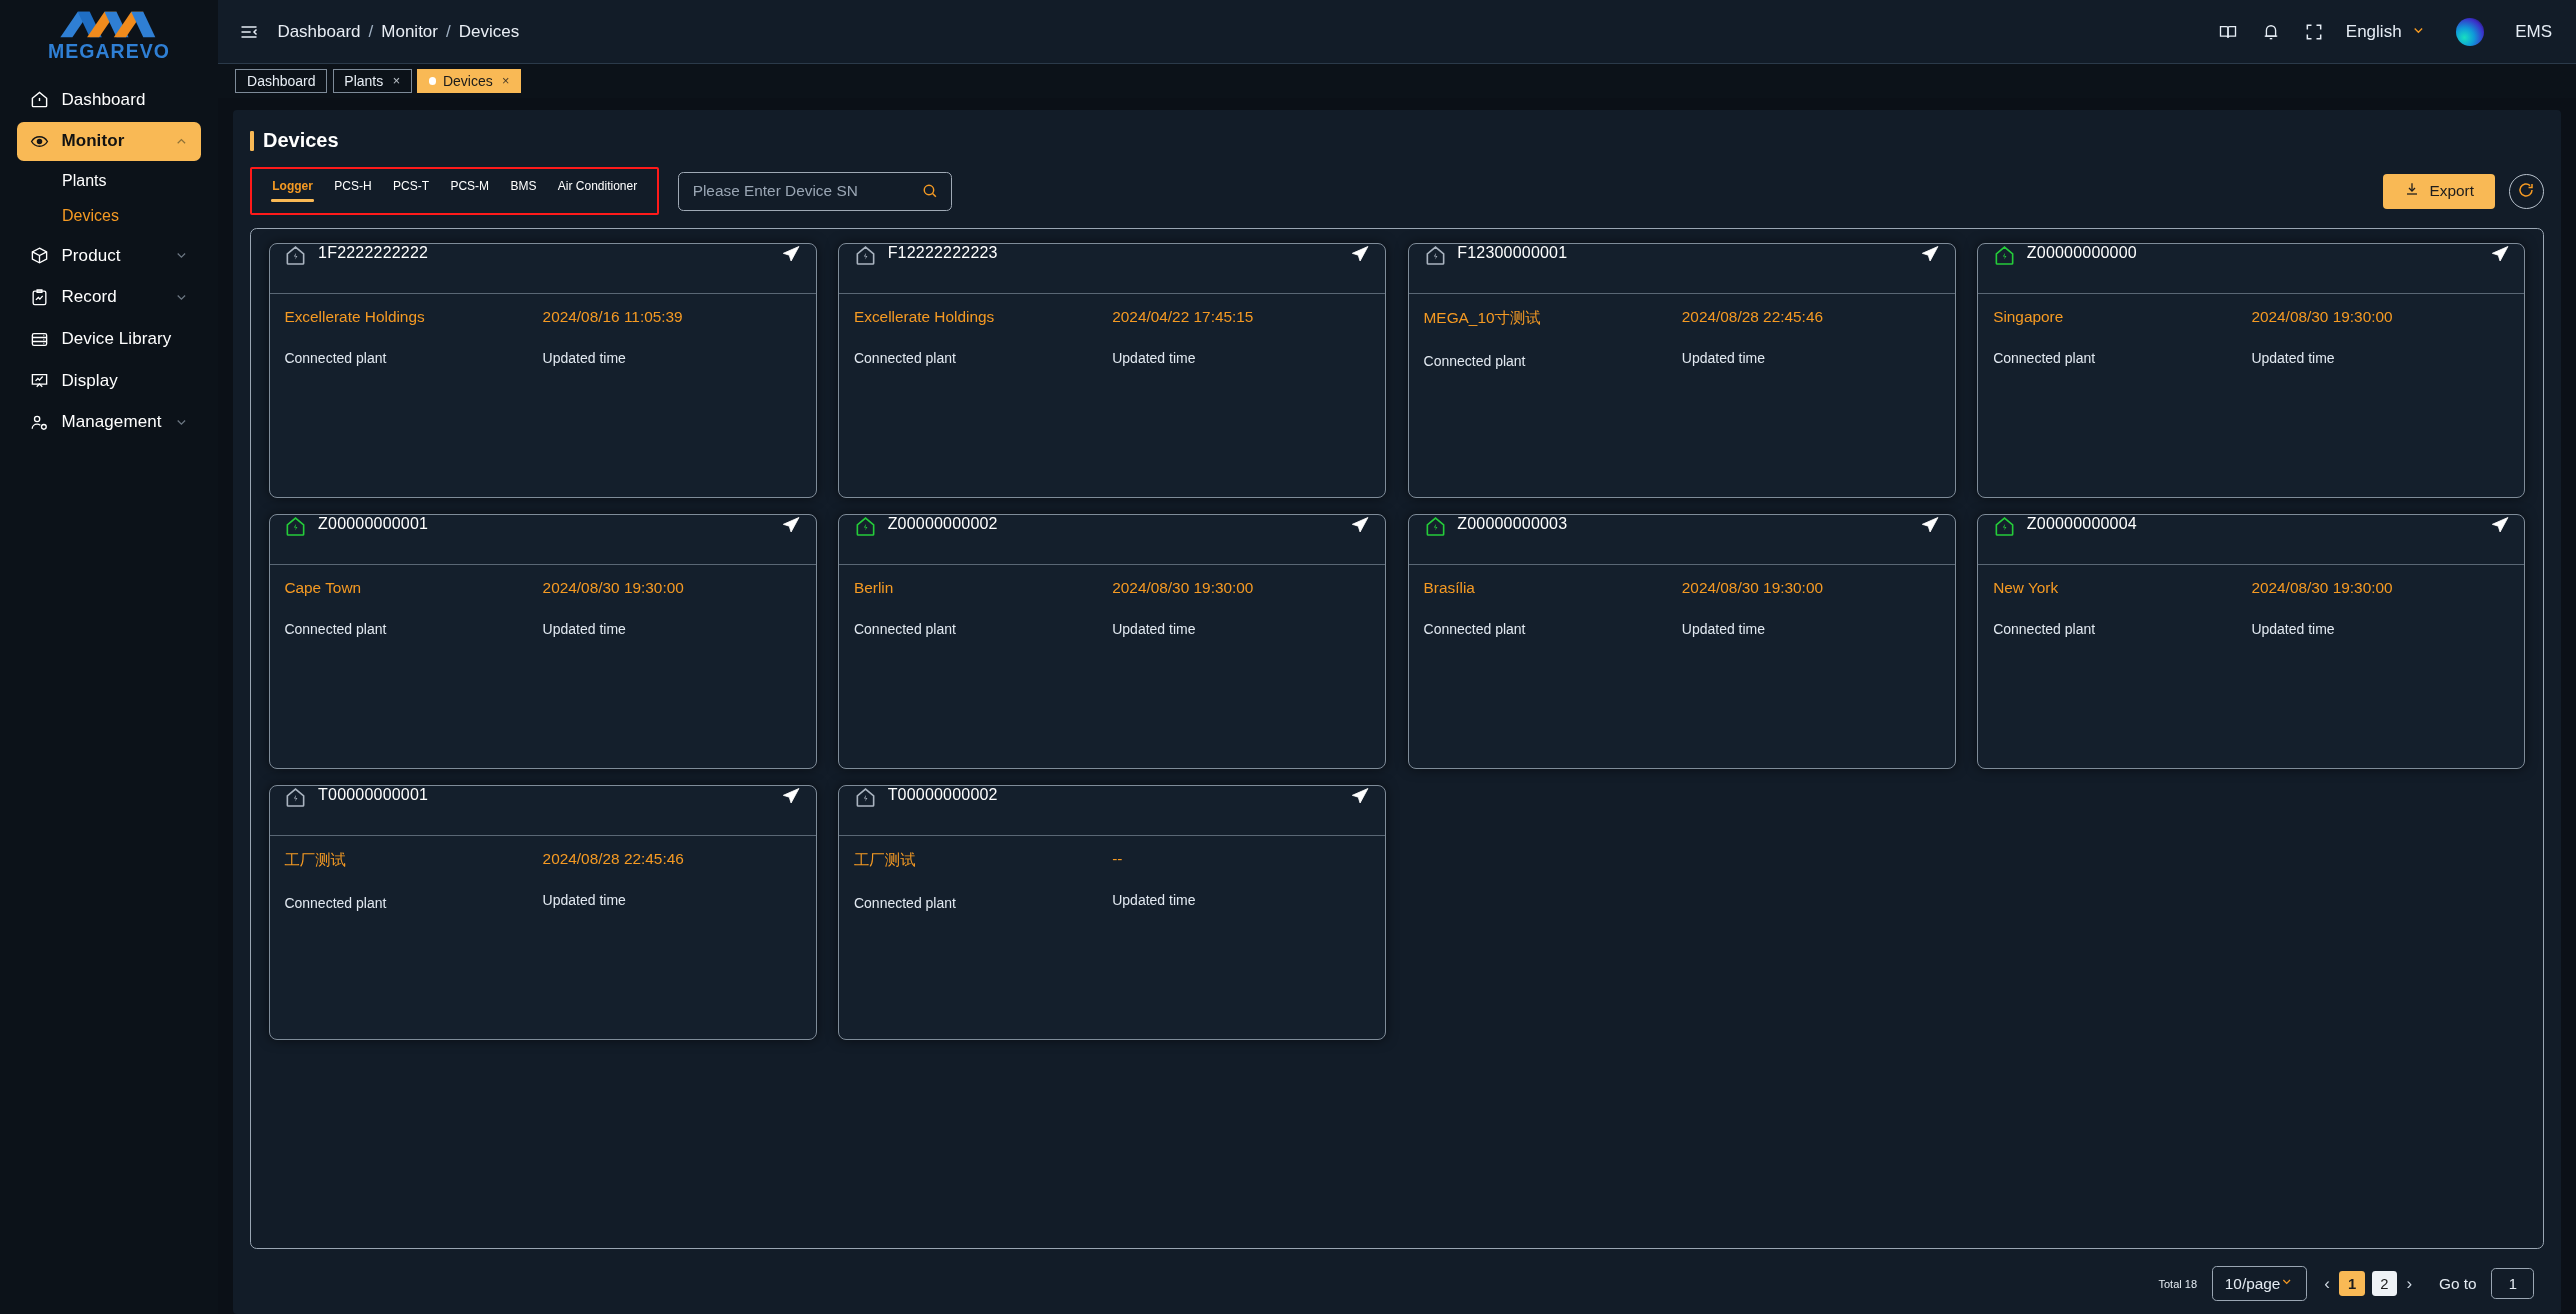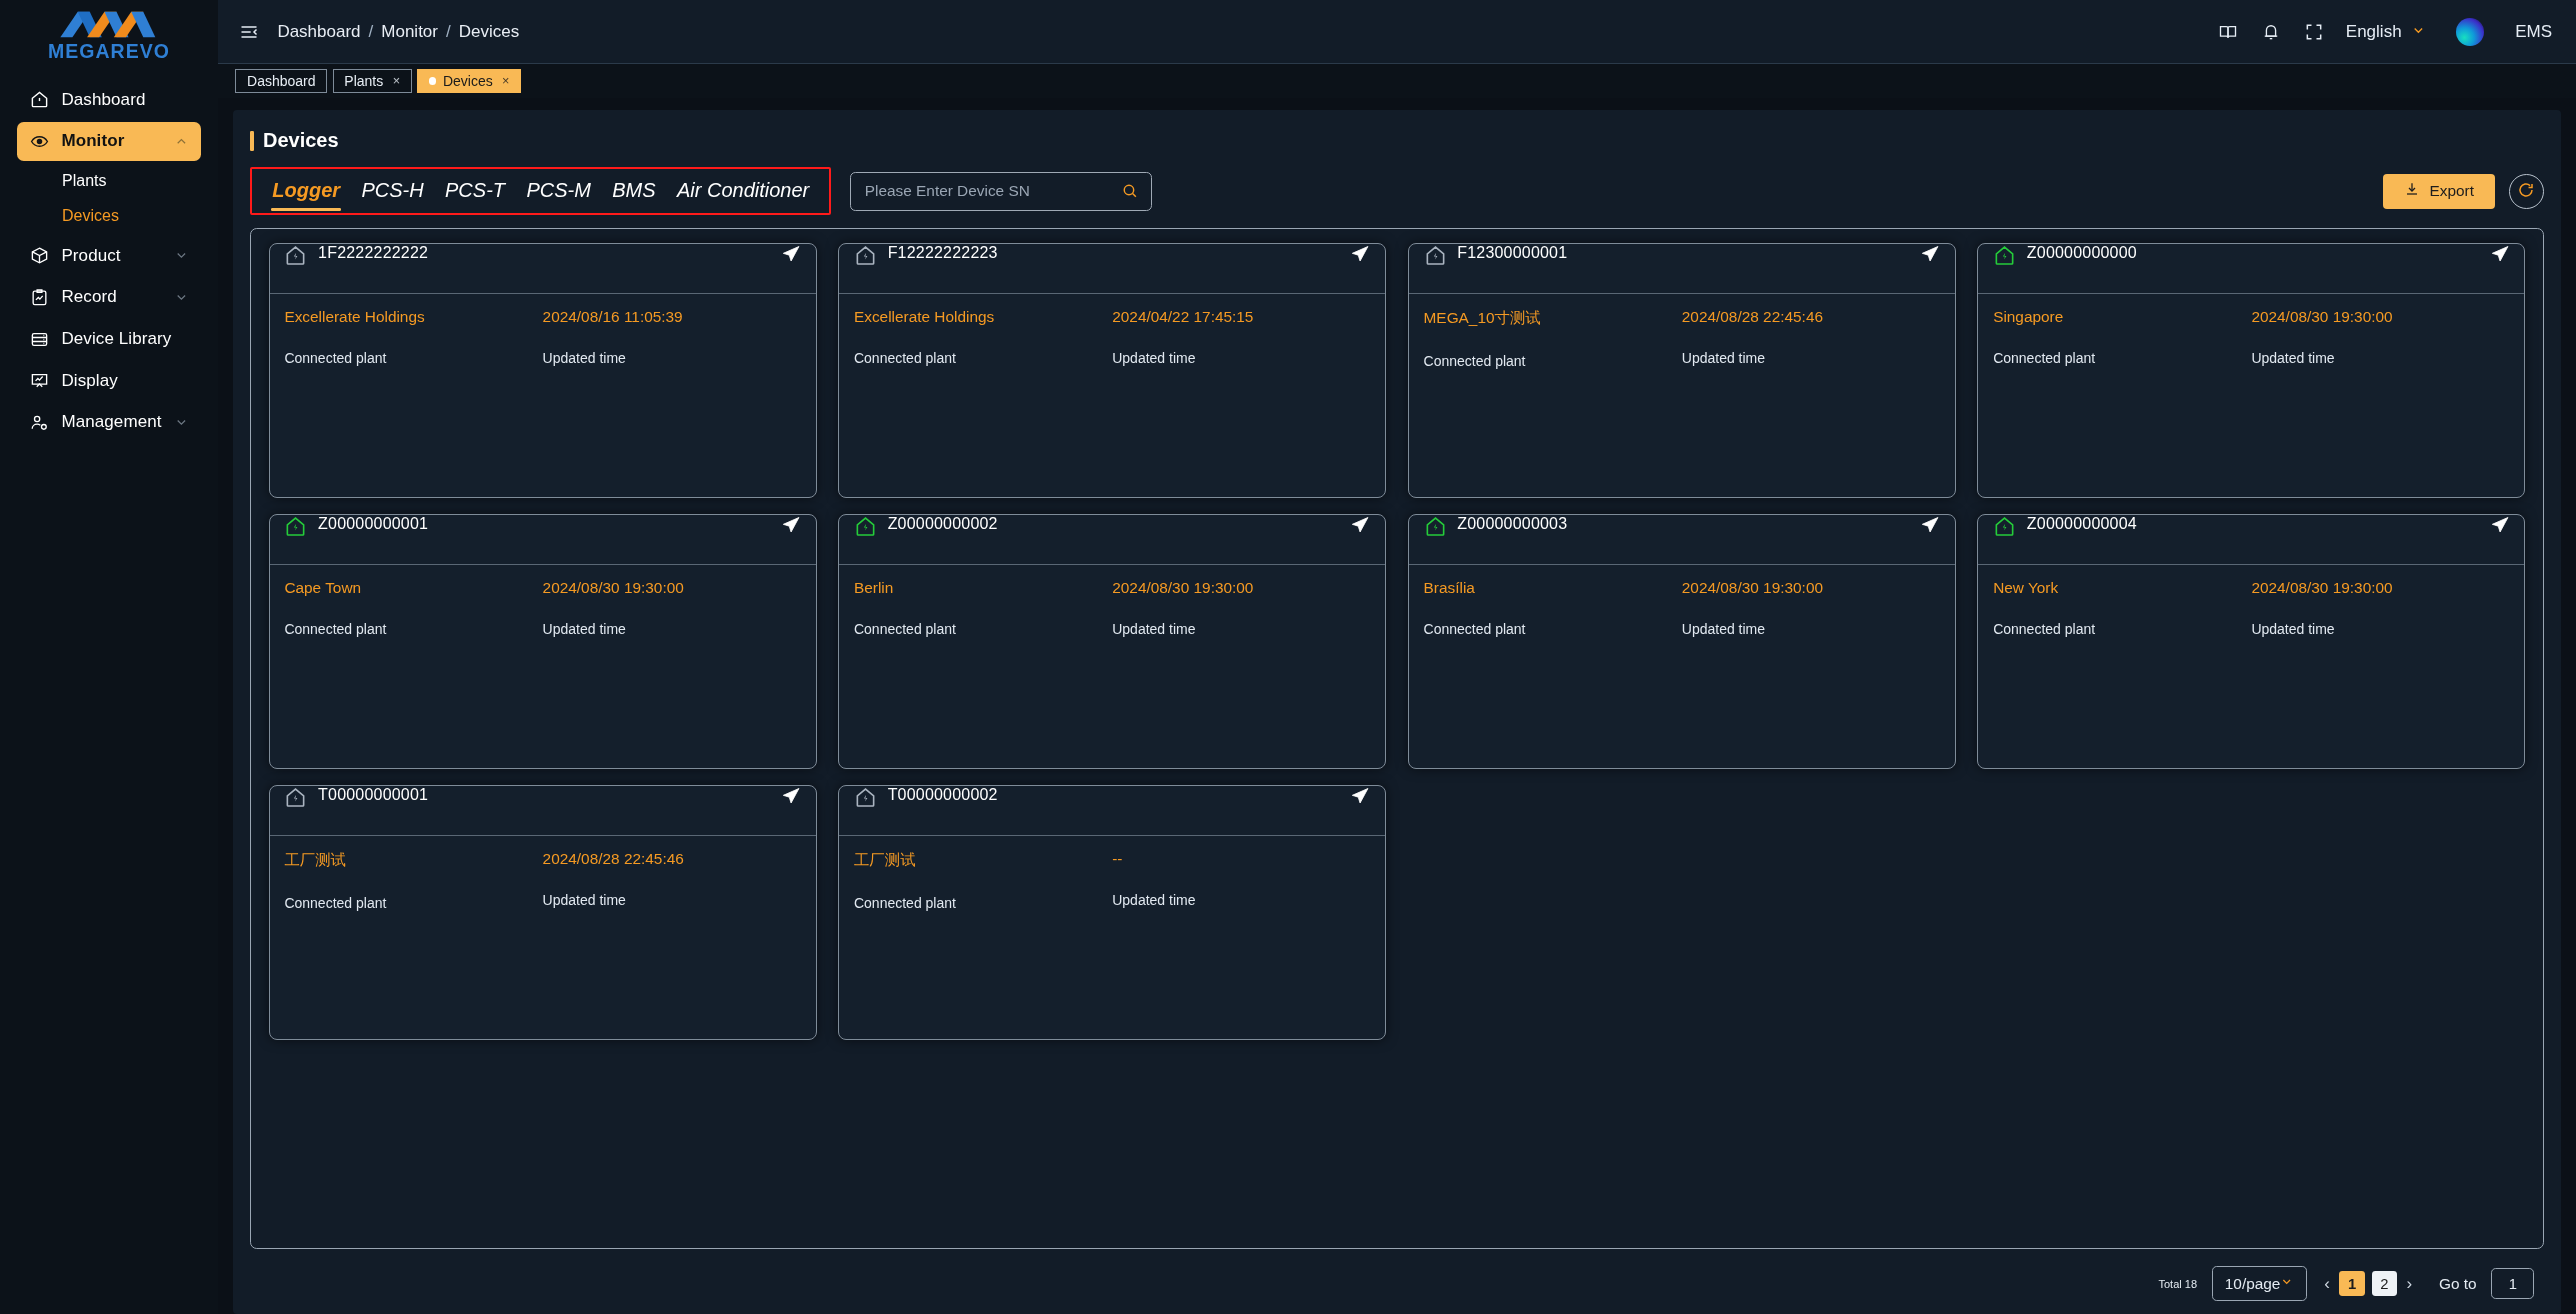--- a/index.html
+++ b/index.html
@@ -98,30 +98,30 @@
   #title-bar-accent { width:3.4px; height:20px; background:#f9b955; border-radius:1.3px; }
   #page-title { font-size:20px; font-weight:600; color:#ffffff; }
 
   
   #filterrow { display:flex; align-items:center; margin-top: 10.7px; height: 50px; position:relative; }
   #tabs-box {
     border: 2px solid #ff1a1a; border-radius:2px;
     height: 48px; display:flex; align-items:flex-start; padding: 0 9.4px;
   }
   .dtab {
-    position:relative; font-size:20px; color:#ffffff; cursor:pointer;
-    padding: 9.4px 10.7px 0 10.7px; white-space:nowrap;font-style:italic;
+    position:relative; font-size:12px; color:#ffffff; cursor:pointer;
+    padding: 9.4px 10.7px 0 10.7px; white-space:nowrap;
   }
   .dtab.active { color:#f59a23; font-weight:600; }
   .dtab.active::after {
     content:""; position:absolute; left:9.4px; right:9.4px; bottom:-9.4px;
     height:2.7px; background:#f9b955; border-radius:1.3px;
   }
   #search-wrap {
-    margin-left: 19px; width: 302px; height:39px;
+    margin-left: 19px; width: 274px; height:39px;
     border:0.7px solid #9fa9b5; border-radius:5.4px; background:transparent;
     display:flex; align-items:center; padding: 0 13.4px;
   }
   #search-input {
     flex:1; background:transparent; border:none; outline:none;
     color:#e9eef5; font-size:15.4px; font-family:"Liberation Sans", sans-serif;
   }
   #search-input::placeholder { color:#9aa6b4; }
   #search-icon { color:#f59a23; width:17.4px; height:17.4px; }
   #filter-right { margin-left:auto; display:flex; align-items:flex-end; gap:13.4px; }

